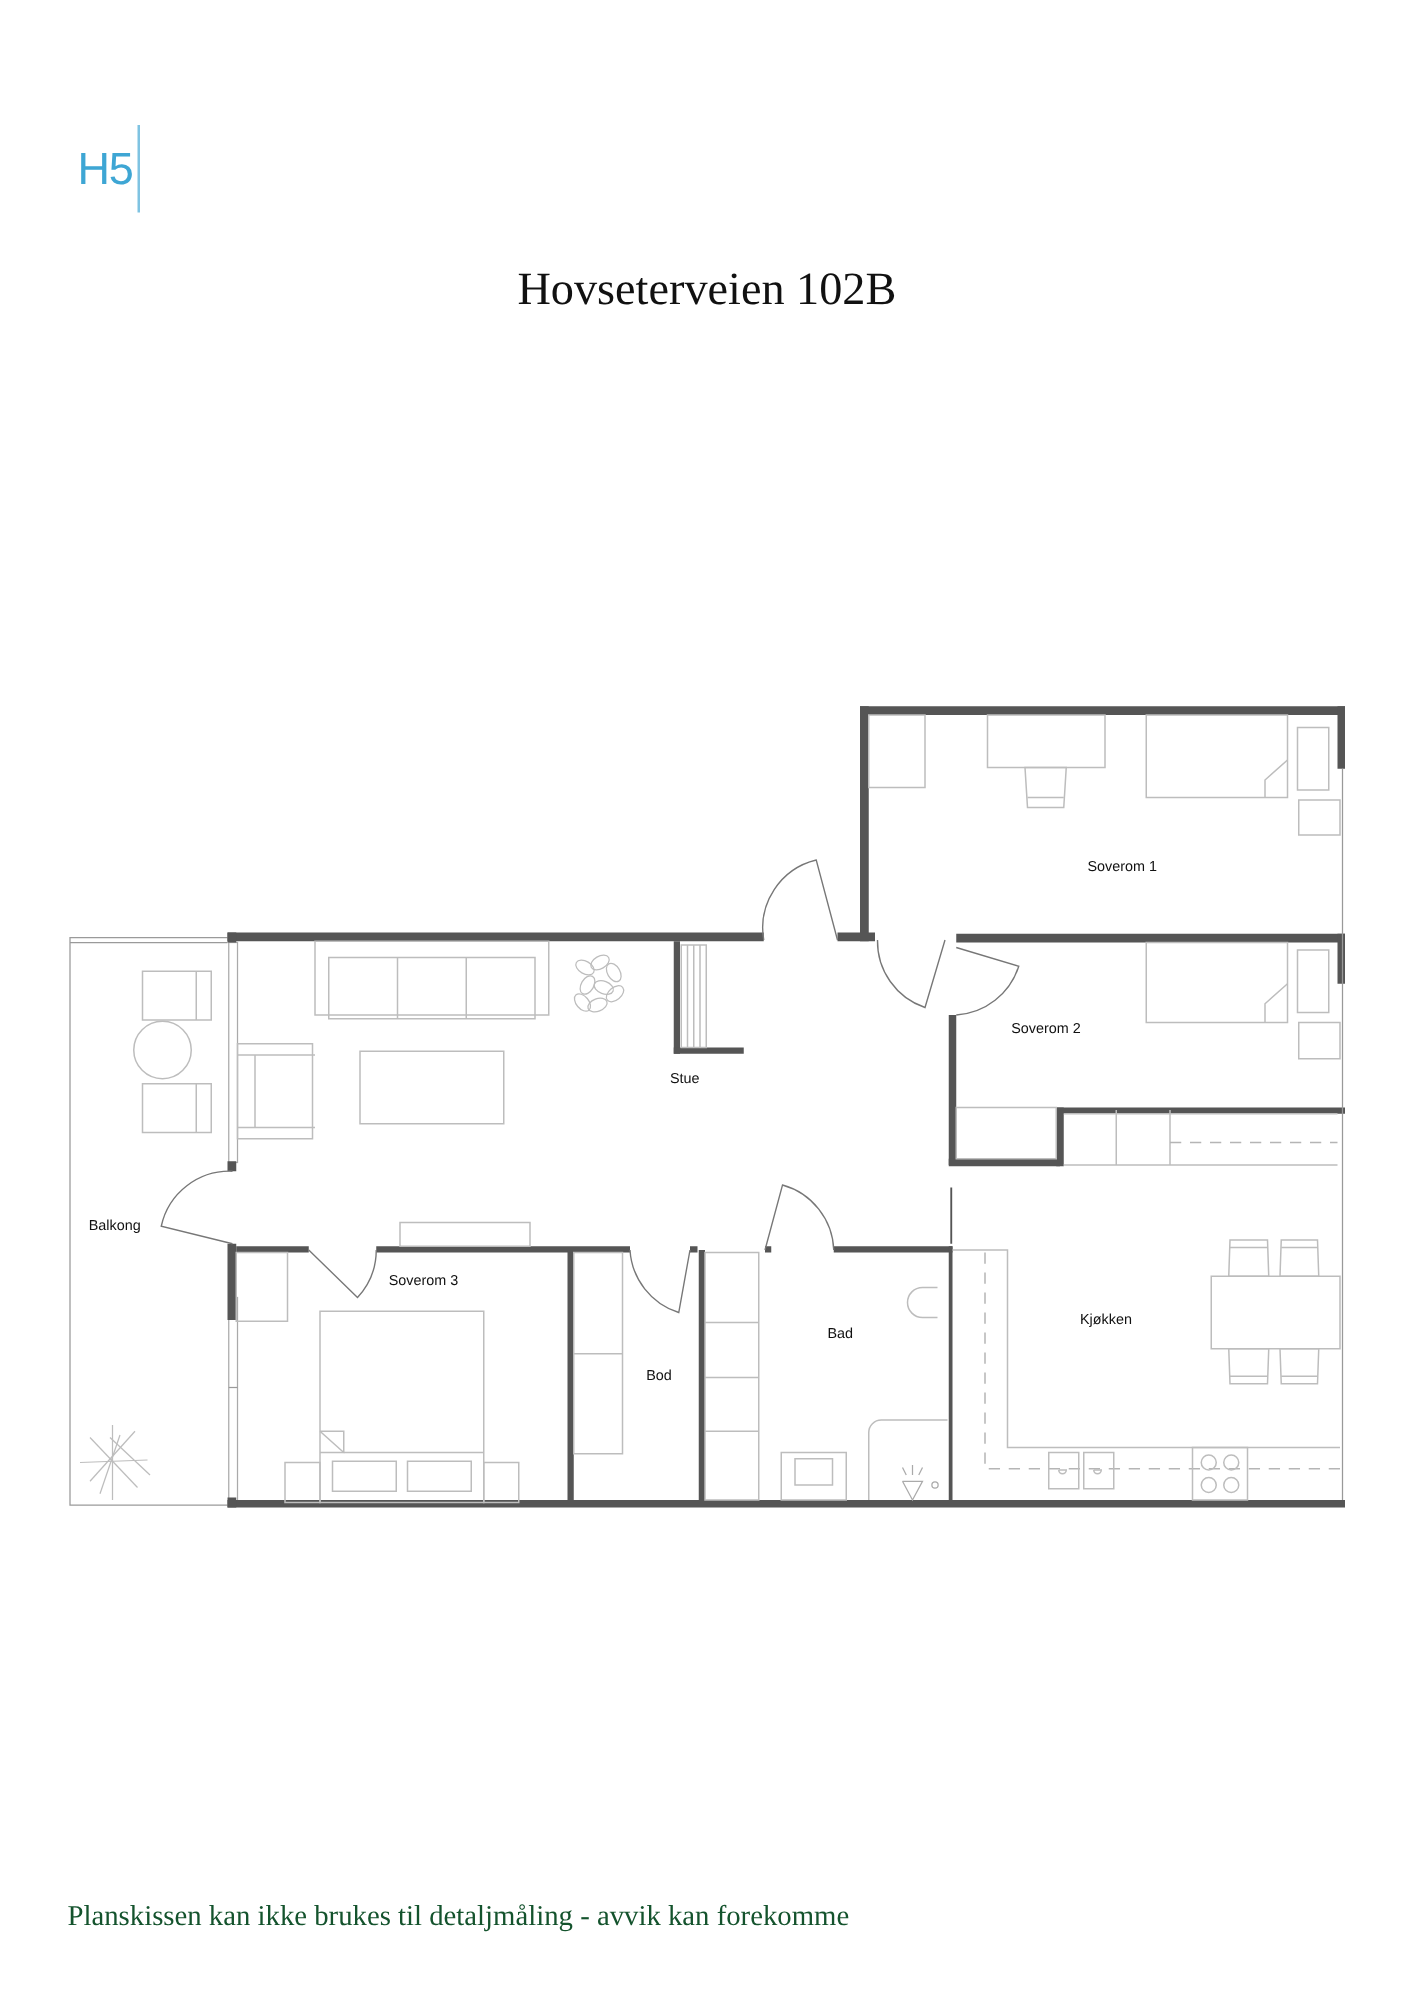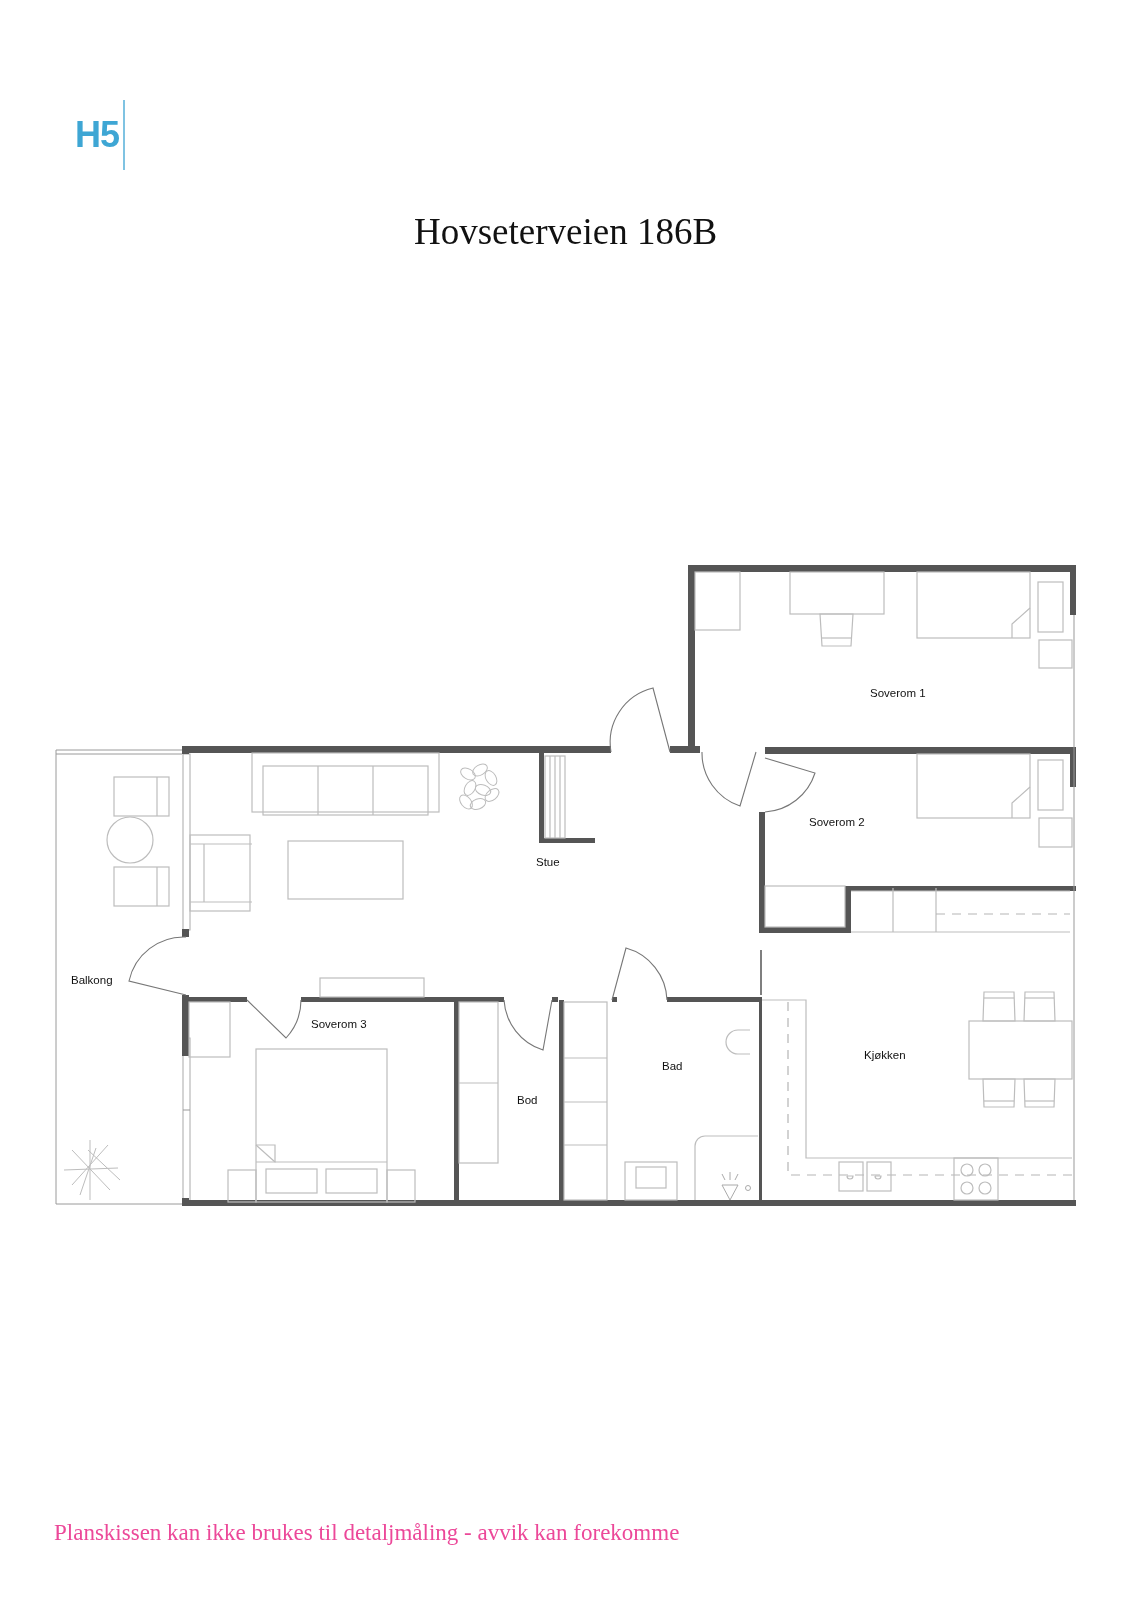--- a/index.html
+++ b/index.html
@@ -1,39 +1,39 @@
 <!DOCTYPE html>
 <html><head>
   <meta charset="utf-8">
   <style>
     html, body { margin: 0; padding: 0; background: #ffffff; }
     body { width: 1131px; height: 1600px; position: relative; overflow: hidden; }
     .logo { position: absolute; left: 62px; top: 100px; height: 70px; display: flex; align-items: center; }
-    .logo-h5 { font-family: "Liberation Sans", sans-serif; font-weight: bold; font-size: 36px; color: #3ea6d4; letter-spacing: -1px; margin-left: 13px; }
+    .logo-h5 { font-family: "Liberation Sans", sans-serif; font-weight: normal; font-size: 36px; color: #3ea6d4; letter-spacing: -1px; }
     .logo-sep { width: 1.5px; height: 70px; background: #7fc3e2; margin: 0 5px 0 4px; }
     .logo-prop { font-family: "DejaVu Sans", sans-serif; font-weight: 300; font-size: 50px; color: #4a4a4a; letter-spacing: 1px; }
     .title { position: absolute; left: 0; width: 1131px; top: 210px; text-align: center; font-family: "Liberation Serif", serif; font-size: 37px; color: #111; }
-    .footer { position: absolute; left: 54px; top: 1520px; font-family: "Liberation Serif", serif; font-size: 23px; color: #ec4899; }
+    .footer { position: absolute; left: 54px; top: 1520px; font-family: "Liberation Serif", serif; font-size: 23px; color: #14532d; }
     svg.plan { position: absolute; left: 0; top: 0; }
     .wall { fill: #555555; }
     .furn { fill: none; stroke: #bdbdbd; stroke-width: 1.2; }
     .door { fill: none; stroke: #777; stroke-width: 1.1; }
     .dash { fill: none; stroke: #b5b5b5; stroke-width: 1.2; stroke-dasharray: 9 7; }
     .thin { fill: none; stroke: #9a9a9a; stroke-width: 1; }
     .room-label { font-family: "Liberation Sans", sans-serif; font-size: 11.5px; fill: #111; }
   </style>
 </head>
 <body>
 
 <div class="logo">
   <span class="logo-h5">H5</span>
   <span class="logo-sep"></span>
 </div>
 
-<div class="title">Hovseterveien 186B</div>
+<div class="title">Hovseterveien 102B</div>
 
 <svg class="plan" width="1131" height="1600" viewBox="0 0 1131 1600">
 
   <g>
     <polyline class="thin" points="182,750 56,750 56,1204 182,1204"></polyline>
     <line class="thin" x1="56" y1="754" x2="182" y2="754"></line>
 
     <rect x="183" y="754" width="7" height="176" fill="none" stroke="#aaa" stroke-width="1"></rect>
     <rect x="183" y="1038" width="7" height="164" fill="none" stroke="#aaa" stroke-width="1"></rect>
     <line class="thin" x1="183" y1="1110" x2="190" y2="1110"></line>

